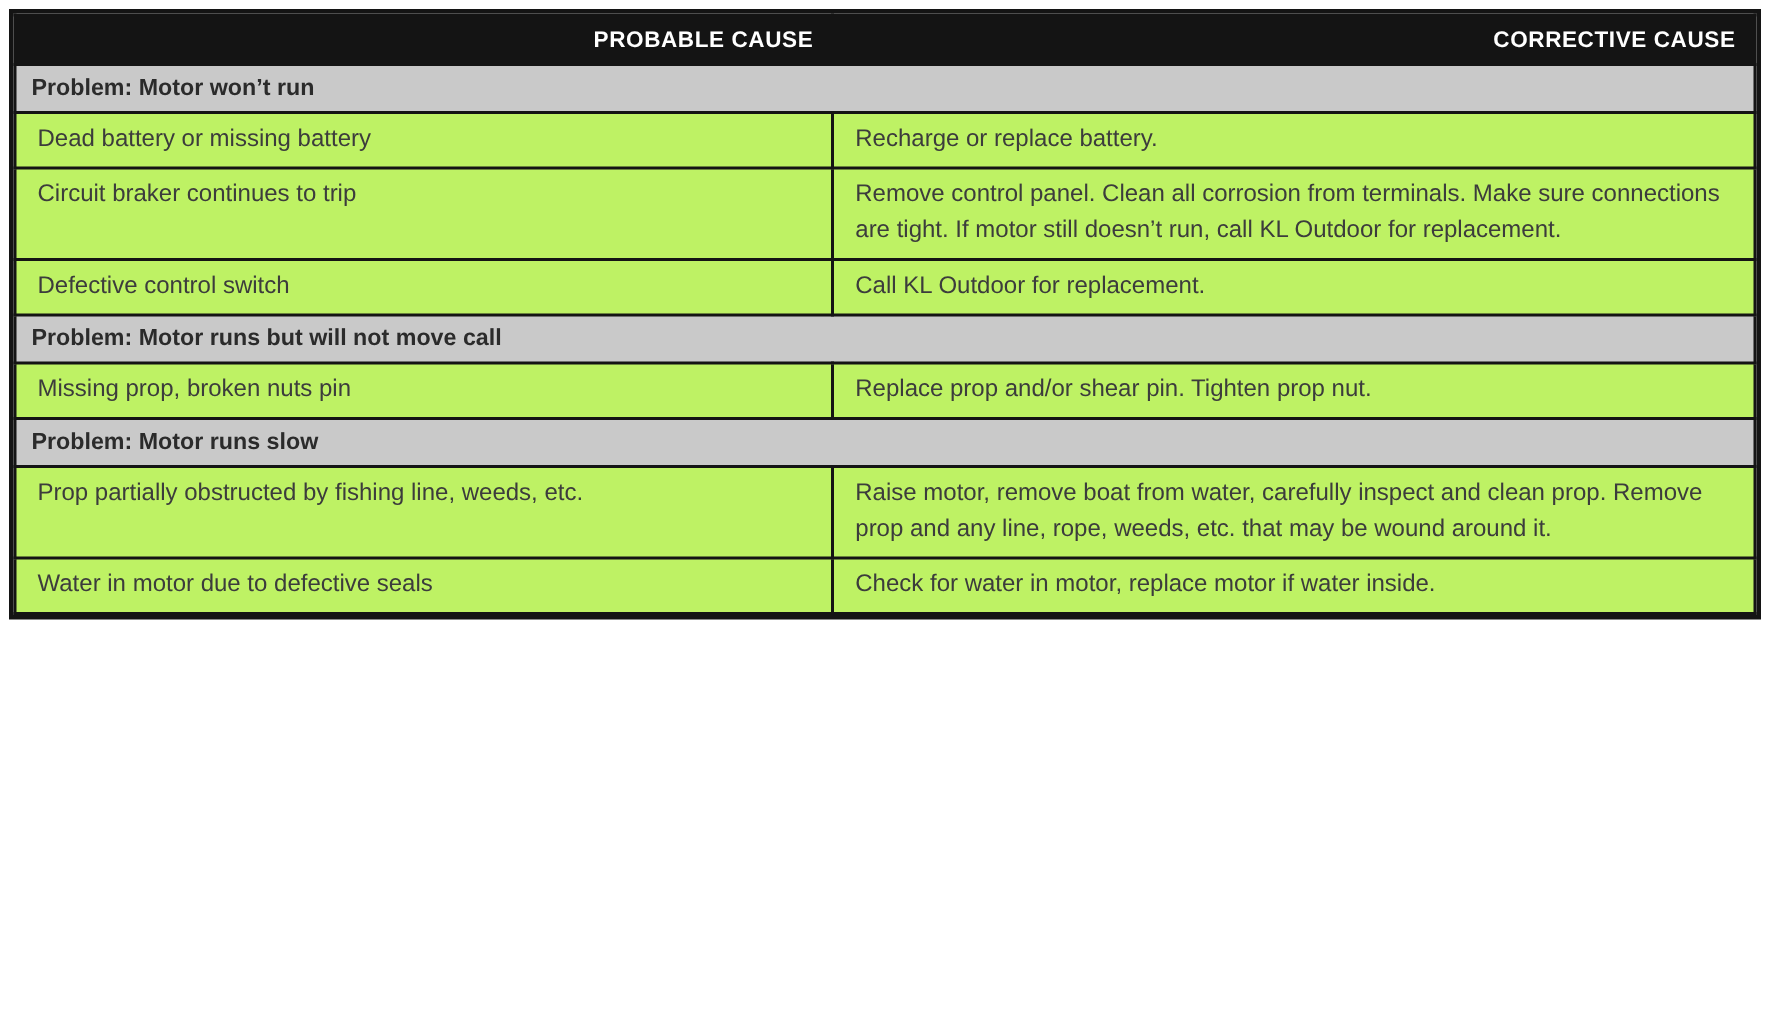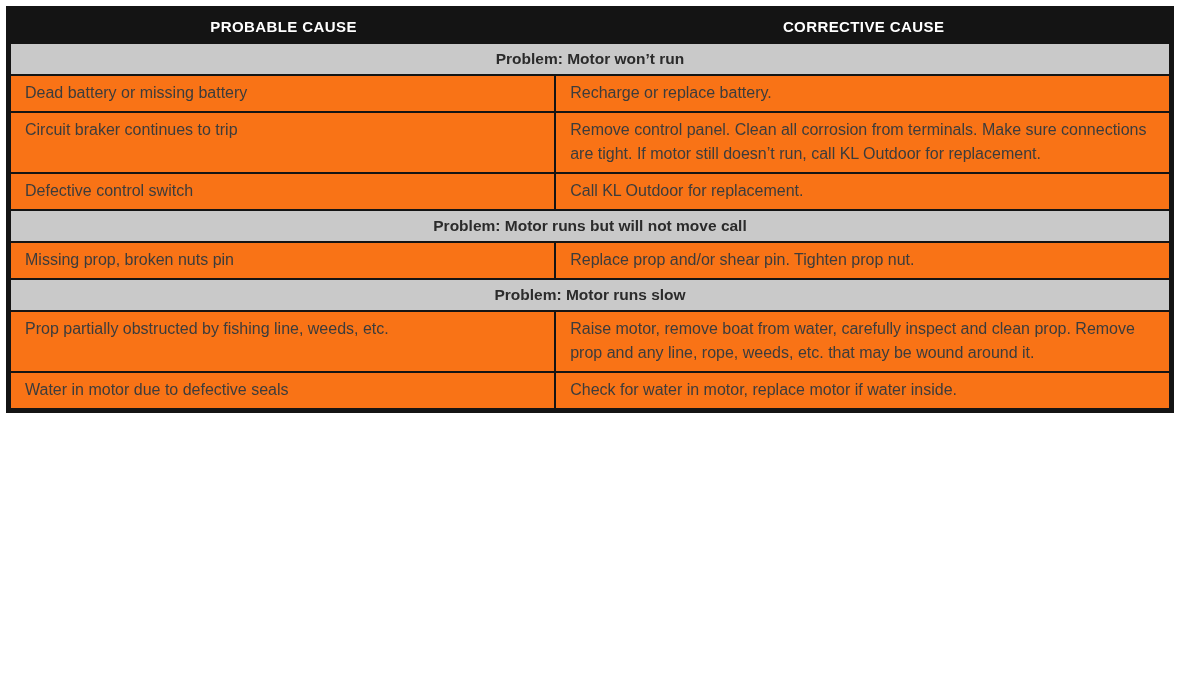--- a/index.html
+++ b/index.html
@@ -28,40 +28,39 @@
   }
   col.col-cause { width: 47%; }
   col.col-action { width: 53%; }
 
   th {
     background: var(--header-bg, #141414);
     color: var(--header-text, #ffffff);
     font-size: 15px;
     font-weight: bold;
     letter-spacing: 0.4px;
-    text-align: center;
+    text-align: right;
     padding: 7px 12px 7px 14px;
     border: 2px solid var(--header-bg, #141414);
   }
   th + th {
     border-left: 2px solid #d8d8d8;
   }
 
   td.section-cell {
     background: var(--section-bg, #c9c9c9);
     color: var(--section-text, #2b2b2b);
     font-weight: bold;
     font-size: 15.5px;
-    text-align: center;
     padding: 6px 10px;
     border: 2px solid var(--border, #141414);
   }
 
   td.cause-cell, td.action-cell {
-    background: #f97316;
+    background: #bef264;
     color: var(--body-text, #3c3c3c);
     font-size: 16px;
     line-height: 24px;
     vertical-align: top;
     padding: 5px 14px 6px 14px;
     border: 2px solid var(--border, #141414);
   }
 </style>
 </head>
 <body>

